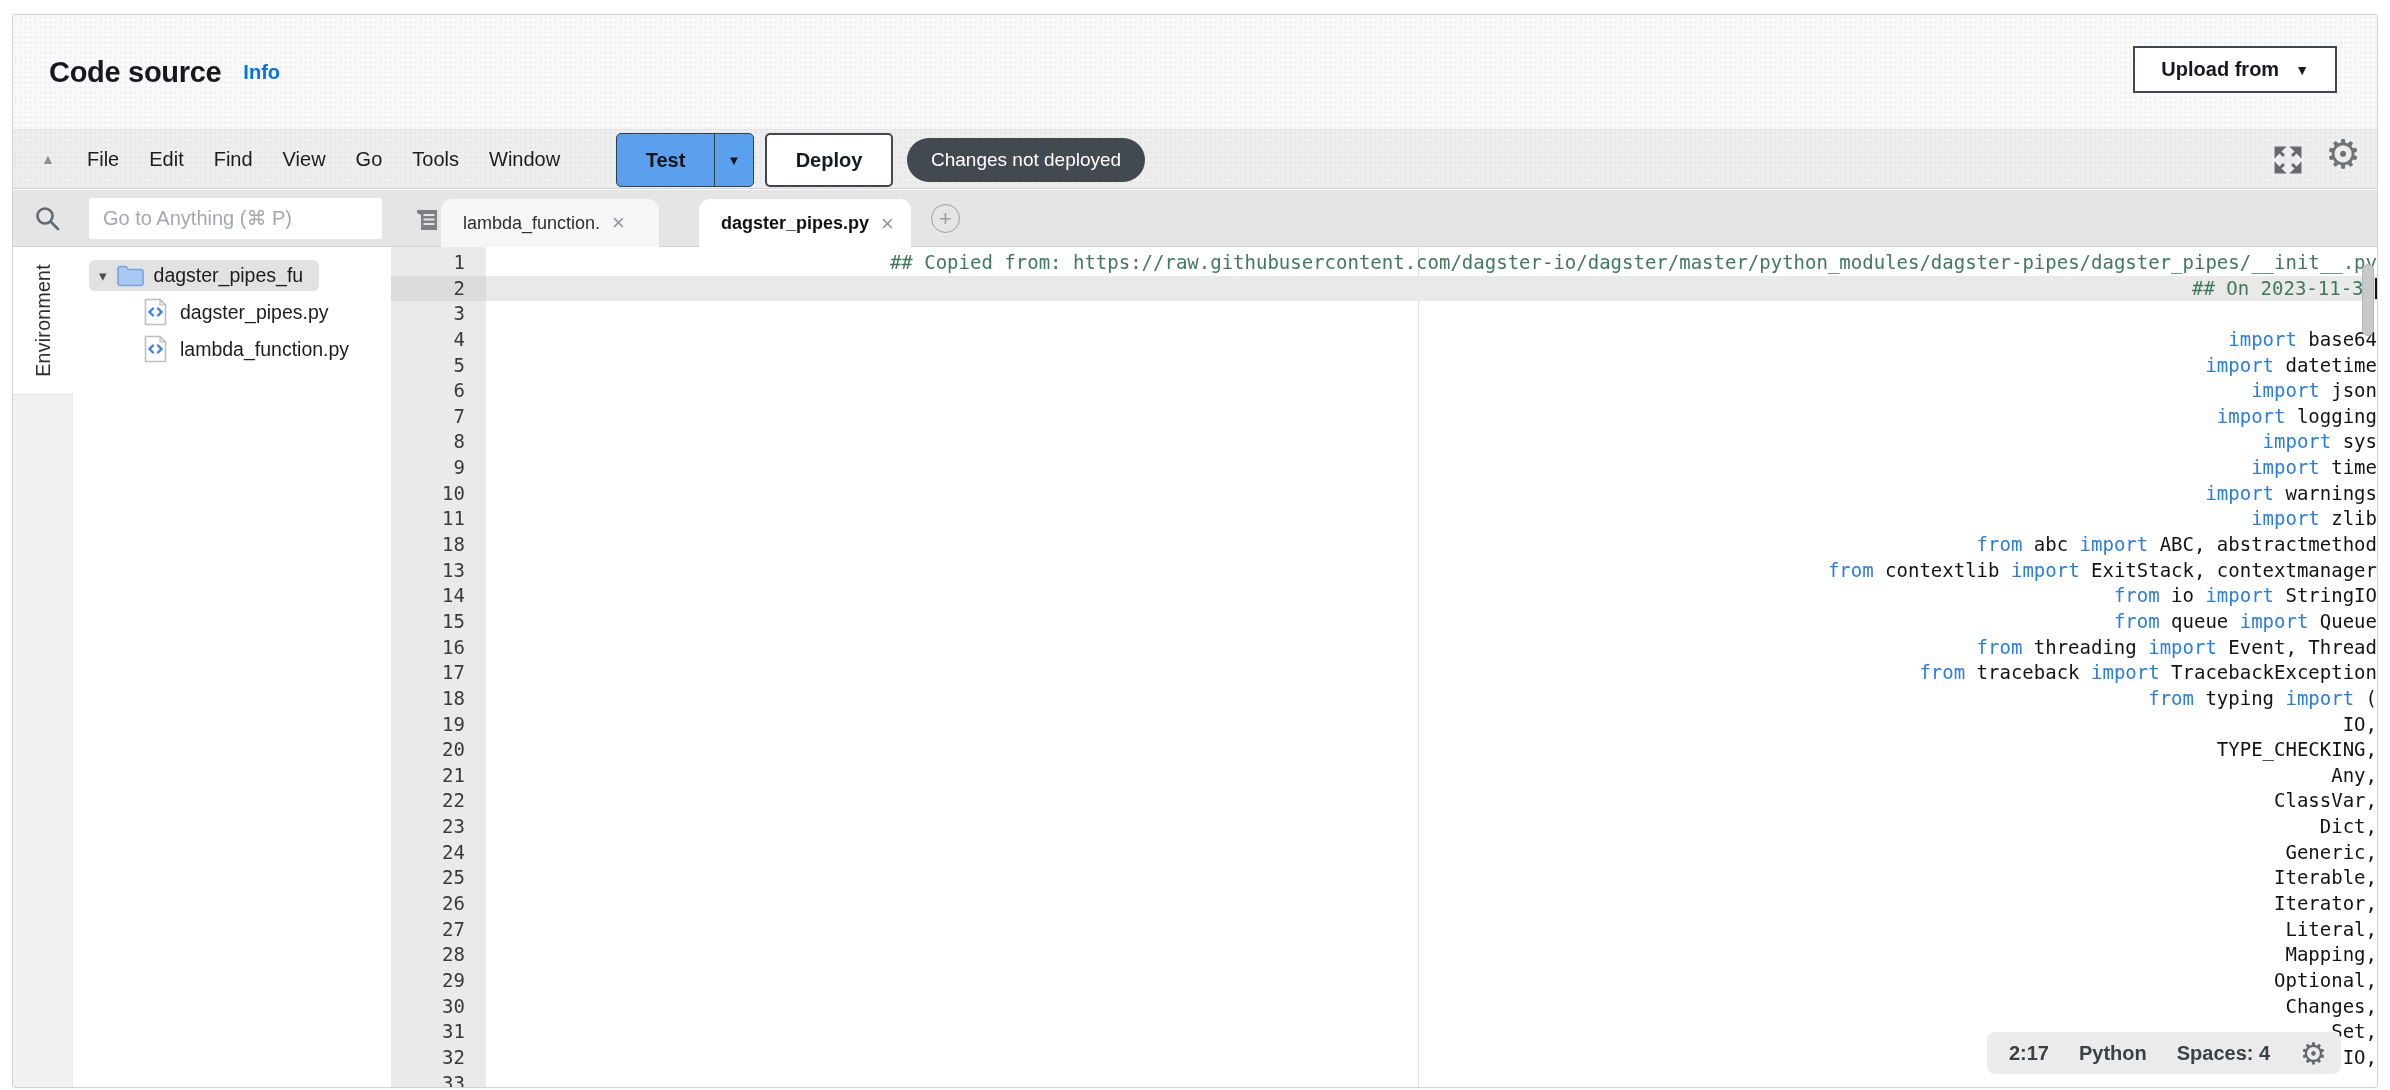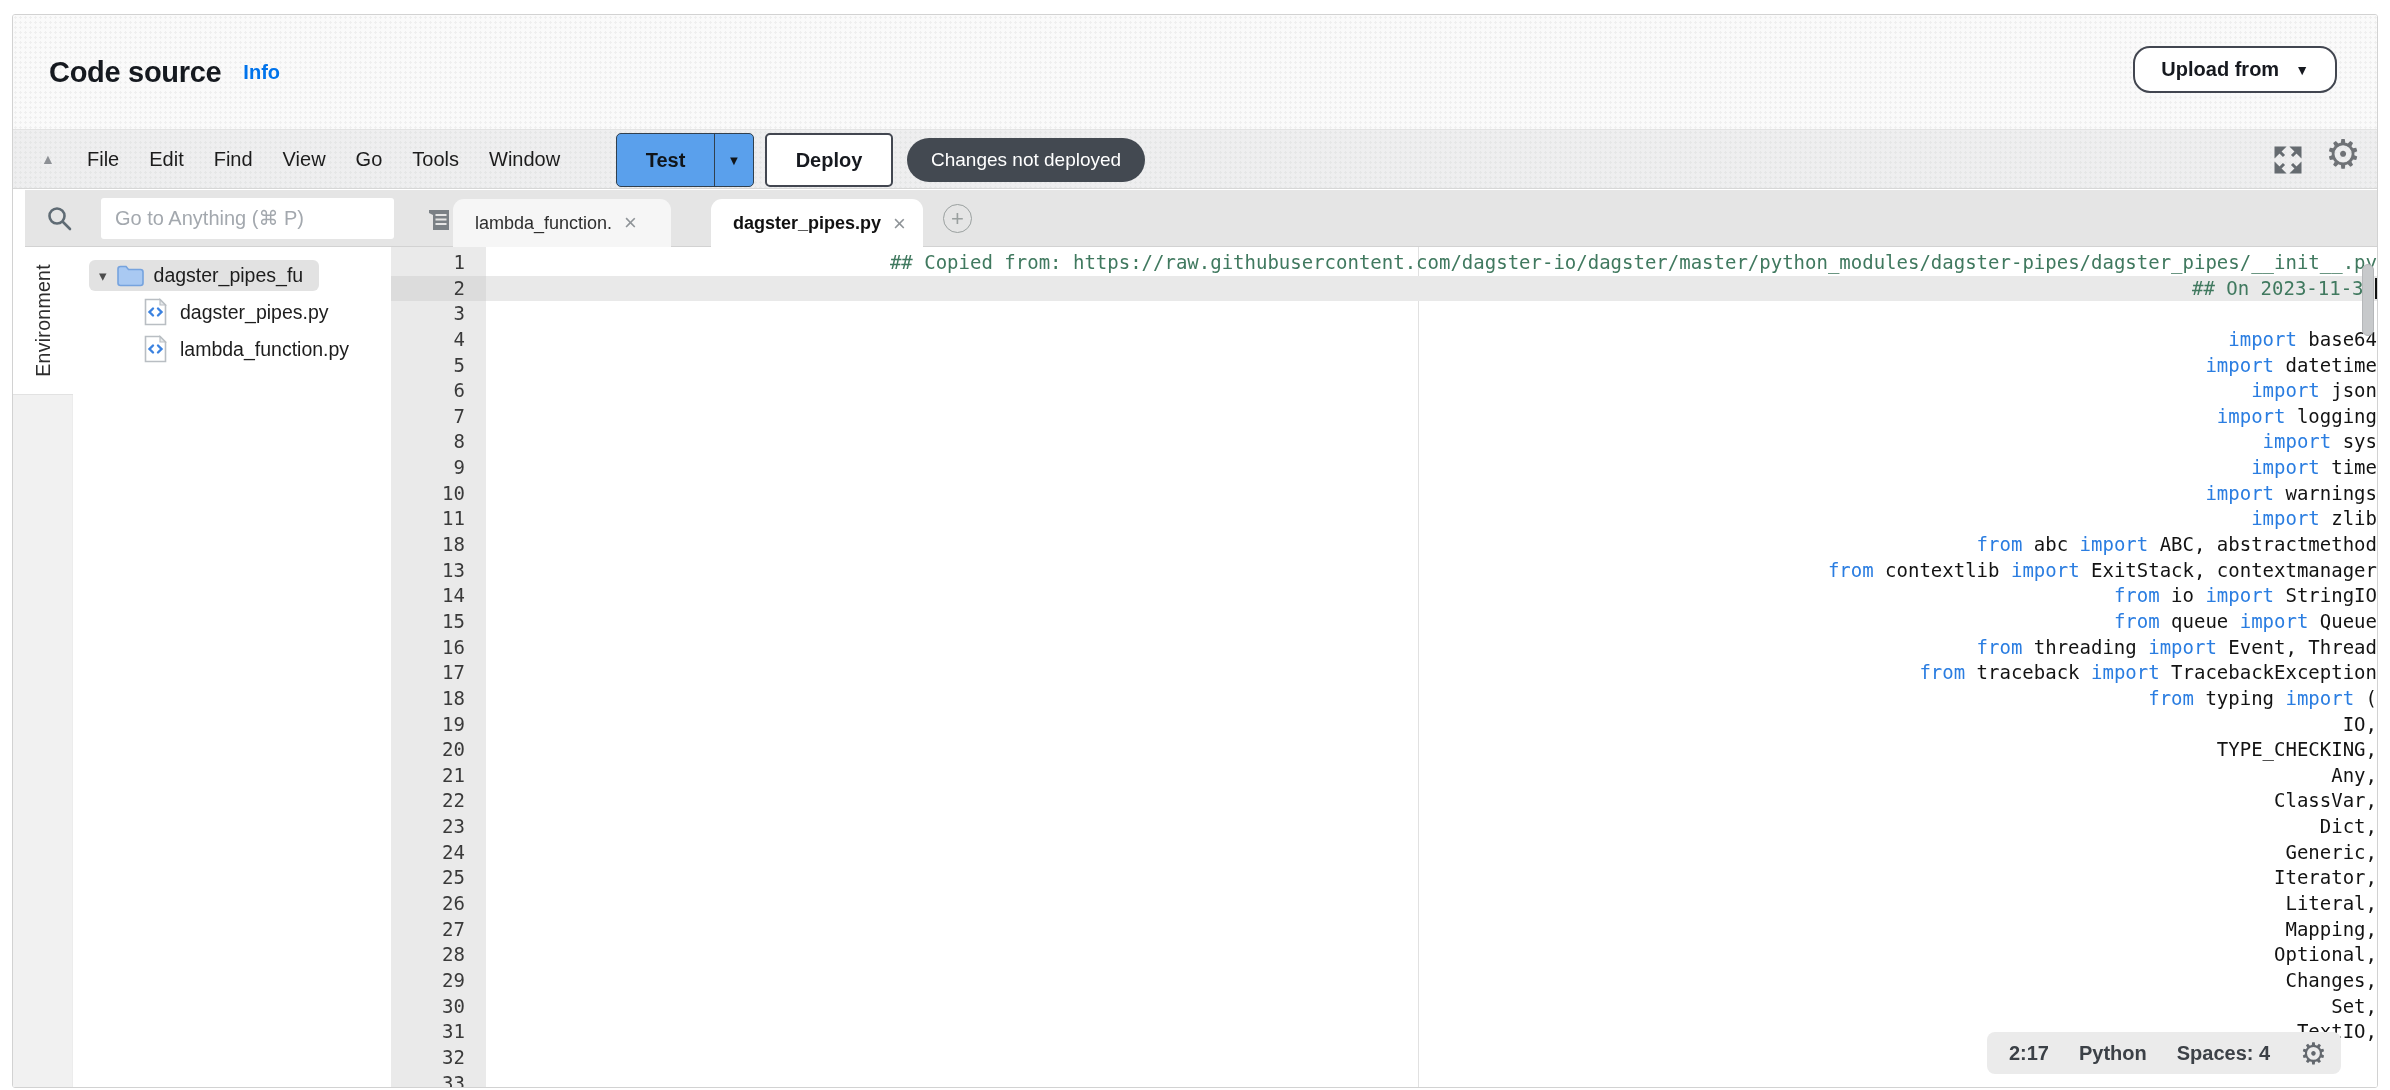--- a/index.html
+++ b/index.html
@@ -11,21 +11,21 @@
 
   
   .hdr { position:absolute; left:0; top:0; right:0; height:114px;
          background:#fafafa;
          background-image:radial-gradient(#efefef 1px, transparent 1.2px);
          background-size:5px 5px; }
   .hdr-title-wrap { position:absolute; left:36px; top:0; height:114px; display:flex; align-items:center; gap:22px; }
   .hdr-title { font-size:29px; font-weight:700; color:#15191f; letter-spacing:-0.3px; }
   .hdr-info { font-size:20px; font-weight:700; color:var(--link_blue); cursor:pointer; }
   .upload-btn { position:absolute; right:40px; top:31px; height:47px; padding:8px 26px;
-                background:#fff; border:2px solid #424650; border-radius:17px;
+                background:#fff; border:2px solid #424650; border-radius:0;
                 display:flex; align-items:center; gap:16px; font-size:20px; font-weight:700; color:#16191f; cursor:pointer; }
   .upload-btn .caret { font-size:14px; }
 
   
   .menubar { position:absolute; left:0; top:114px; right:0; height:60px;
              background:#eeeeef;
              background-image:radial-gradient(#e5e6e6 1px, transparent 1.2px);
              background-size:5px 5px;
              border-top:1px solid #e3e3e3; border-bottom:1px solid #d6d6d6; }
   .collapse { position:absolute; left:28px; top:21px; font-size:14px; color:#8d9095; cursor:pointer; }
@@ -39,21 +39,21 @@
   .deploy-btn { position:absolute; left:752px; top:3px; height:54px; width:128px;
                 background:#fff; border:2px solid #424650; border-radius:5px;
                 font-size:20px; font-weight:700; color:#16191f; cursor:pointer; }
   .badge { position:absolute; left:894px; top:8px; height:44px; padding:0 24px; border-radius:22px;
            background:var(--badge_bg); color:#fff; font-size:19px; display:flex; align-items:center; }
   .expand-icon { position:absolute; right:74px; top:15px; width:30px; height:30px; cursor:pointer; }
   .menugear { position:absolute; right:16px; top:1px; font-size:40px; color:#6f7276; cursor:pointer;
               font-family:"DejaVu Sans", sans-serif; }
 
   
-  .tabrow { position:absolute; left:12px; top:175px; right:0; height:57px; background:#e5e5e5; border-bottom:1px solid #d2d2d2; }
+  .tabrow { position:absolute; left:0; top:175px; right:0; height:57px; background:#e5e5e5; border-bottom:1px solid #d2d2d2; }
   .mag { position:absolute; left:21px; top:15px; width:27px; height:27px; }
   .goto-input { position:absolute; left:76px; top:8px; width:293px; height:41px; border:none; border-radius:3px;
                 background:#fff; font-size:20px; color:#333; padding:0 14px; font-family:"Liberation Sans",sans-serif; }
   .goto-input::placeholder { color:#a3a8ae; }
   .tablist-icon { position:absolute; left:400px; top:14px; width:30px; height:30px; }
   .tab { position:absolute; top:9px; height:48px; border-radius:11px 11px 0 0;
          display:flex; align-items:center; padding:0 16px 0 22px; gap:12px; cursor:pointer; }
   .tab-1 { left:428px; width:218px; background:#f6f6f6; }
   .tab-2 { left:686px; width:212px; background:#fff; height:49px; }
   .tab-label { font-size:18px; color:#2e2e2e; white-space:nowrap; overflow:hidden; }
@@ -285,20 +285,21 @@
             <div class="cline"><span class="tok-k">from</span><span class="tok-p"> queue </span><span class="tok-k">import</span><span class="tok-p"> Queue</span></div>
             <div class="cline"><span class="tok-k">from</span><span class="tok-p"> threading </span><span class="tok-k">import</span><span class="tok-p"> Event, Thread</span></div>
             <div class="cline"><span class="tok-k">from</span><span class="tok-p"> traceback </span><span class="tok-k">import</span><span class="tok-p"> TracebackException</span></div>
             <div class="cline"><span class="tok-k">from</span><span class="tok-p"> typing </span><span class="tok-k">import</span><span class="tok-p"> (</span></div>
             <div class="cline"><span class="tok-p">    IO,</span></div>
             <div class="cline"><span class="tok-p">    TYPE_CHECKING,</span></div>
             <div class="cline"><span class="tok-p">    Any,</span></div>
             <div class="cline"><span class="tok-p">    ClassVar,</span></div>
             <div class="cline"><span class="tok-p">    Dict,</span></div>
             <div class="cline"><span class="tok-p">    Generic,</span></div>
+            <div class="cline"><span class="tok-p">    Iterable,</span></div>
             <div class="cline"><span class="tok-p">    Iterator,</span></div>
             <div class="cline"><span class="tok-p">    Literal,</span></div>
             <div class="cline"><span class="tok-p">    Mapping,</span></div>
             <div class="cline"><span class="tok-p">    Optional,</span></div>
             <div class="cline"><span class="tok-p">    Changes,</span></div>
             <div class="cline"><span class="tok-p">    Set,</span></div>
             <div class="cline"><span class="tok-p">    TextIO,</span></div>
           </div>
         <div class="vthumb"></div>
         <div class="status-pill">

